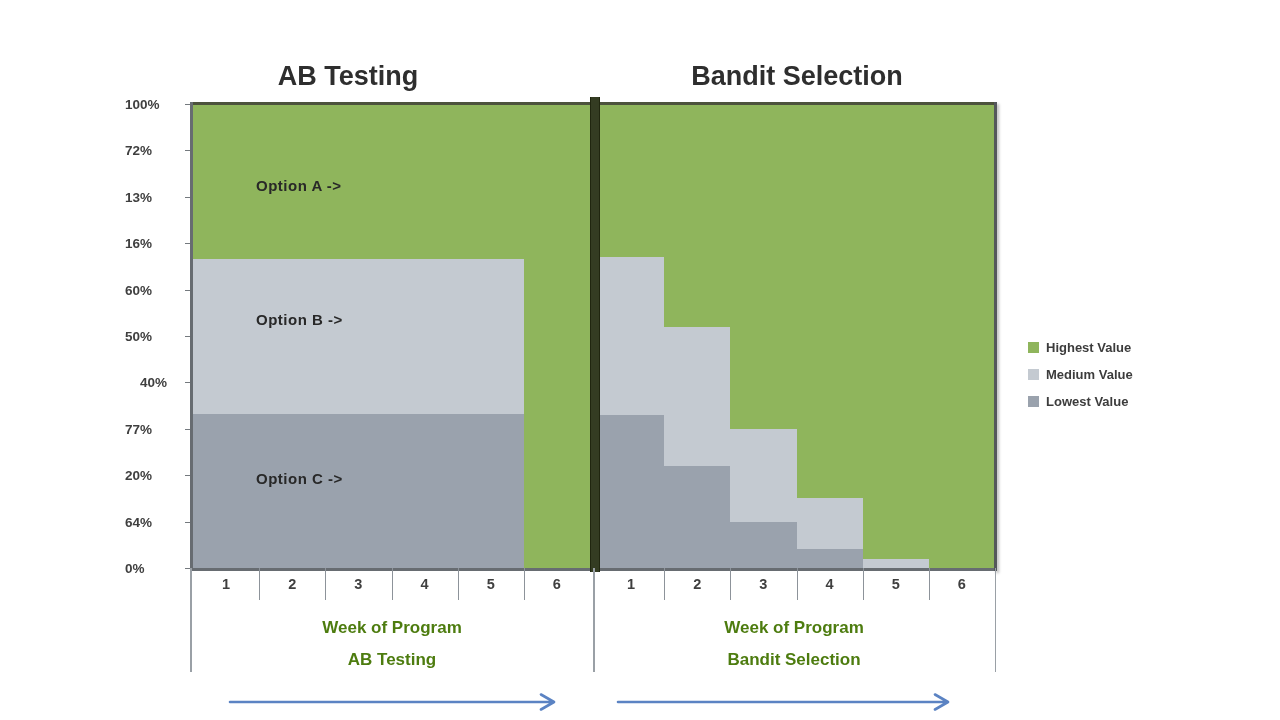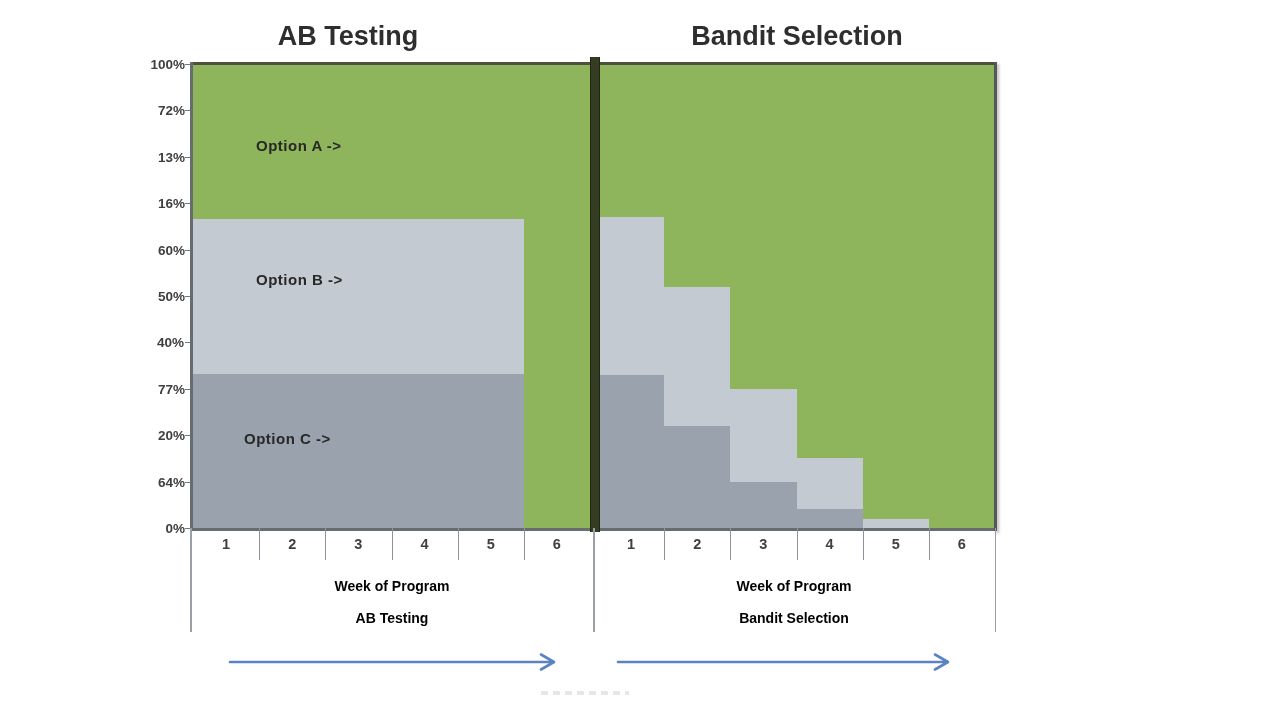--- a/index.html
+++ b/index.html
@@ -1,21 +1,21 @@
 <!DOCTYPE html>
 <html><head>
 <meta charset="utf-8">
 <style>
   html,body{margin:0;padding:0;}
   body{
     width:1280px;height:720px;background:#ffffff;overflow:hidden;
     font-family:"Liberation Sans","DejaVu Sans",sans-serif;color:#3b3b3b;
     position:relative;
   }
-  .stage{position:absolute;inset:0;}
+  .stage{position:absolute;inset:0;margin-top:40px;}
   .abs{position:absolute;}
 
   .panel-title{
     position:absolute;top:20px;height:32px;line-height:32px;
     font-size:27px;font-weight:600;color:#2e2e2e;text-align:center;
     transform:translateX(-50%);white-space:nowrap;
   }
   .plot{position:absolute;top:64px;height:464px;overflow:hidden;}
   .col{position:absolute;top:0;bottom:0;}
   .seg{position:absolute;left:0;right:0;}
@@ -28,35 +28,35 @@
   
   .b-top{left:190px;top:62px;width:807px;height:3px;background:#4c523c;}
   .b-left{left:190px;top:62px;width:3px;height:469px;background:#676c71;}
   .b-bottom{left:190px;top:528px;width:807px;height:3px;background:#676c71;}
   .b-right{left:994px;top:62px;width:3px;height:469px;background:#54575b;
            box-shadow:2px 2px 3px rgba(0,0,0,0.28);}
   .divider{left:590px;top:57px;width:8px;height:475px;background:#343c22;
            border-left:1px solid #20260f;border-right:1px solid #20260f;}
 
   .ytick-label{
-    position:absolute;width:60px;text-align:right;font-size:13.5px;
+    position:absolute;width:60px;font-size:13.5px;
     font-weight:600;color:#3f3f3f;transform:translateY(-50%);
   }
   .ytick-mark{position:absolute;width:6px;height:1px;background:#74797e;}
 
   .xcell{
     position:absolute;top:532px;height:24px;line-height:24px;text-align:center;
     font-size:14.5px;font-weight:600;color:#3f3f3f;
   }
   .xsep{position:absolute;top:528px;height:32px;width:1px;background:#8d939a;}
   .vline-long{position:absolute;top:528px;height:104px;width:1.5px;background:#9aa0a6;}
 
   .axis-caption{
     position:absolute;transform:translateX(-50%);white-space:nowrap;
-    font-size:14px;font-weight:600;color:#000000;
+    font-size:17px;font-weight:600;color:#4d7c0f;
   }
 
   .legend{position:absolute;left:1028px;top:298px;}
   .legend-item{display:flex;align-items:center;height:18px;margin-bottom:9px;}
   .legend-swatch{width:11px;height:11px;margin-right:7px;flex:0 0 auto;}
   .legend-label{font-size:13px;font-weight:600;color:#3c3c3c;white-space:nowrap;}
 
   .arrow-layer{position:absolute;inset:0;pointer-events:none;}
 
   .faint-artifact{
@@ -78,21 +78,21 @@
       <div class="ytick-label" style="left: 125px; top: 110.4px;">72%</div>
       <div class="ytick-mark" style="left: 185px; top: 110.4px;"></div>
       <div class="ytick-label" style="left: 125px; top: 156.8px;">13%</div>
       <div class="ytick-mark" style="left: 185px; top: 156.8px;"></div>
       <div class="ytick-label" style="left: 125px; top: 203.2px;">16%</div>
       <div class="ytick-mark" style="left: 185px; top: 203.2px;"></div>
       <div class="ytick-label" style="left: 125px; top: 249.6px;">60%</div>
       <div class="ytick-mark" style="left: 185px; top: 249.6px;"></div>
       <div class="ytick-label" style="left: 125px; top: 296px;">50%</div>
       <div class="ytick-mark" style="left: 185px; top: 296px;"></div>
-      <div class="ytick-label" style="left: 124px; top: 342.4px;">40%</div>
+      <div class="ytick-label" style="left: 140px; top: 342.4px;">40%</div>
       <div class="ytick-mark" style="left: 185px; top: 342.4px;"></div>
       <div class="ytick-label" style="left: 125px; top: 388.8px;">77%</div>
       <div class="ytick-mark" style="left: 185px; top: 388.8px;"></div>
       <div class="ytick-label" style="left: 125px; top: 435.2px;">20%</div>
       <div class="ytick-mark" style="left: 185px; top: 435.2px;"></div>
       <div class="ytick-label" style="left: 125px; top: 481.6px;">64%</div>
       <div class="ytick-mark" style="left: 185px; top: 481.6px;"></div>
       <div class="ytick-label" style="left: 125px; top: 528px;">0%</div>
       <div class="ytick-mark" style="left: 185px; top: 528px;"></div>
     </div>
@@ -157,21 +157,21 @@
       </div>
       <div class="col" style="left: 83.3333%; width: 16.8667%;">
         <div class="seg" style="bottom: 0%; height: 100%; background: rgb(143, 181, 92);"></div>
         <div class="seg" style="bottom: 0%; height: 0%; background: rgb(196, 202, 209);"></div>
         <div class="seg" style="bottom: 0%; height: 0%; background: rgb(154, 162, 173);"></div>
       </div>
     </div>
 
   <div class="opt-label" style="left:256px;top:137px;">Option A -&gt;</div>
   <div class="opt-label" style="left:256px;top:271px;">Option B -&gt;</div>
-  <div class="opt-label" style="left:244px;top:430px;">Option C -&gt;</div>
+  <div class="opt-label" style="left:256px;top:430px;">Option C -&gt;</div>
 
   <div class="abs b-top"></div>
   <div class="abs b-left"></div>
   <div class="abs b-bottom"></div>
   <div class="abs b-right"></div>
   <div class="abs divider"></div>
 
   <div id="x-axis-0">
       <div class="xcell" style="left: 193px; width: 66.1667px;">1</div>
       <div class="xcell" style="left: 259.167px; width: 66.1667px;">2</div>
@@ -201,20 +201,34 @@
 
   <div class="vline-long" style="left:190px;"></div>
   <div class="vline-long" style="left:593px;"></div>
   <div class="vline-long" style="left:994.5px;"></div>
 
   <div class="axis-caption" style="left:392px;top:578px;">Week of Program</div>
   <div class="axis-caption" style="left:392px;top:610px;">AB Testing</div>
   <div class="axis-caption" style="left:794px;top:578px;">Week of Program</div>
   <div class="axis-caption" style="left:794px;top:610px;">Bandit Selection</div>
 
+  <div class="legend" id="legend">
+      <div class="legend-item">
+        <div class="legend-swatch" style="background: rgb(143, 181, 92);"></div>
+        <div class="legend-label">Highest Value</div>
+      </div>
+      <div class="legend-item">
+        <div class="legend-swatch" style="background: rgb(196, 202, 209);"></div>
+        <div class="legend-label">Medium Value</div>
+      </div>
+      <div class="legend-item">
+        <div class="legend-swatch" style="background: rgb(154, 162, 173);"></div>
+        <div class="legend-label">Lowest Value</div>
+      </div>
+    </div>
 
   <svg class="arrow-layer" width="1280" height="720" viewBox="0 0 1280 720">
     <g id="arrow-left">
       <path d="M230 662 L551 662 M541 654.5 L554 662 L541 669.5" fill="none" stroke-width="2.6" stroke-linecap="round" stroke-linejoin="round" stroke="#5b83c3"></path>
     </g>
     <g id="arrow-right">
       <path d="M618 662 L945 662 M935 654.5 L948 662 L935 669.5" fill="none" stroke-width="2.6" stroke-linecap="round" stroke-linejoin="round" stroke="#5b83c3"></path>
     </g>
   </svg>
 

